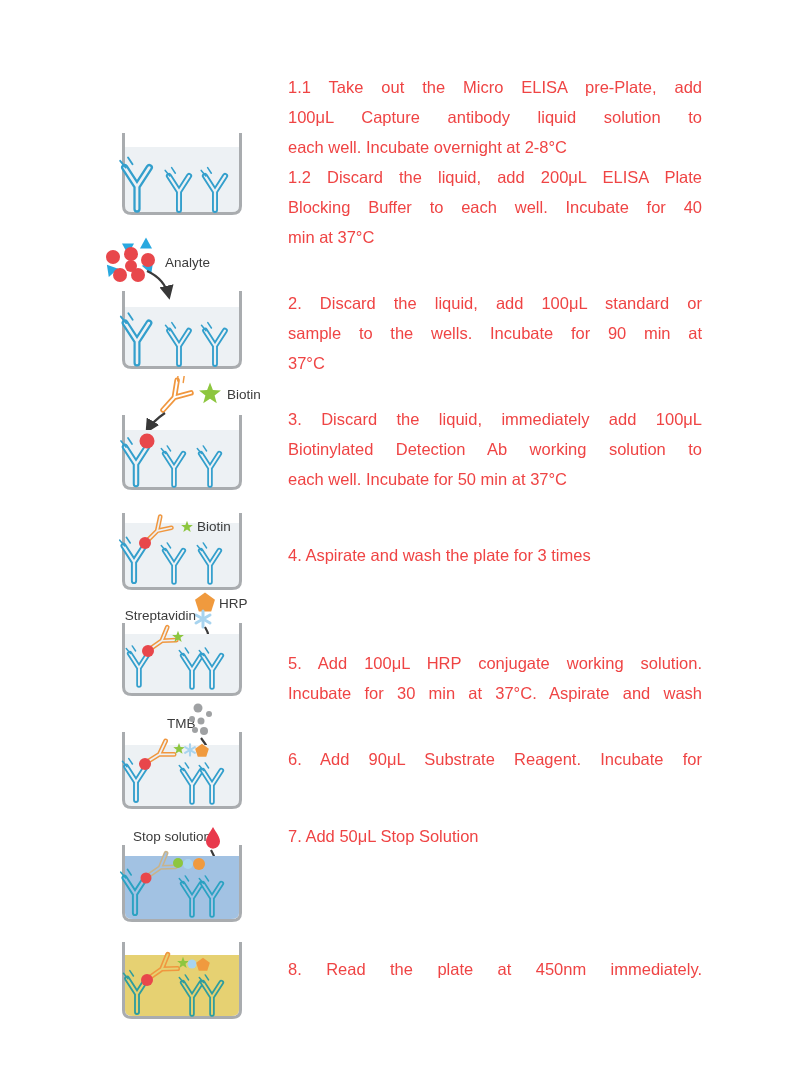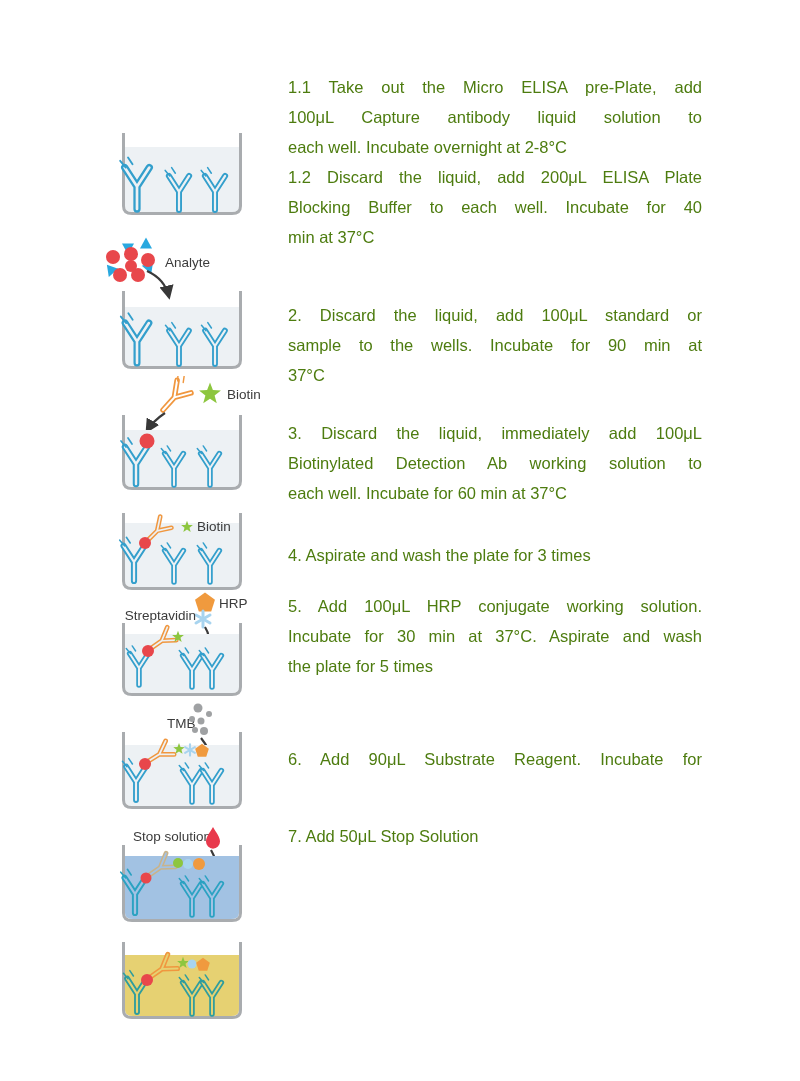--- a/index.html
+++ b/index.html
@@ -1,19 +1,19 @@
 <!DOCTYPE html>
 <html><head>
 <meta charset="utf-8">
 <style>
   html,body{margin:0;padding:0;background:#ffffff;}
   .canvas{position:relative;width:800px;height:1081px;background:#ffffff;overflow:hidden;
           font-family:"Liberation Sans",sans-serif;}
   .figure{position:absolute;}
-  .step-text{position:absolute;left:288px;width:414px;color:#4d7c0f;
+  .step-text{position:absolute;left:288px;width:414px;color:#ef4444;
              font-size:16.5px;line-height:30px;}
   .line{text-align:justify;text-align-last:justify;height:30px;white-space:nowrap;}
   .line.last{text-align-last:left;}
   .fig-label{font-family:"Liberation Sans",sans-serif;font-size:13.5px;fill:#3B3B3B;}
   svg{display:block;}
 </style>
 </head>
 <body>
 
 <div class="canvas">
@@ -220,46 +220,46 @@
 
   <div class="step-text" style="top:72px">
     <div class="line">1.1 Take out the Micro ELISA pre-Plate, add</div>
     <div class="line">100μL Capture antibody liquid solution to</div>
     <div class="line last">each well. Incubate overnight at 2-8°C</div>
     <div class="line">1.2 Discard the liquid, add 200μL ELISA Plate</div>
     <div class="line">Blocking Buffer to each well. Incubate for 40</div>
     <div class="line last">min at 37°C</div>
   </div>
 
-  <div class="step-text" style="top:300px">
+  <div class="step-text" style="top:288px">
     <div class="line">2. Discard the liquid, add 100μL standard or</div>
     <div class="line">sample to the wells. Incubate for 90 min at</div>
     <div class="line last">37°C</div>
   </div>
 
-  <div class="step-text" style="top:418px">
+  <div class="step-text" style="top:404px">
     <div class="line">3. Discard the liquid, immediately add 100μL</div>
     <div class="line">Biotinylated Detection Ab working solution to</div>
-    <div class="line last">each well. Incubate for 60 min at 37°C</div>
+    <div class="line last">each well. Incubate for 50 min at 37°C</div>
   </div>
 
   <div class="step-text" style="top:540px">
     <div class="line last">4. Aspirate and wash the plate for 3 times</div>
   </div>
 
-  <div class="step-text" style="top:591px">
+  <div class="step-text" style="top:648px">
     <div class="line">5. Add 100μL HRP conjugate working solution.</div>
     <div class="line">Incubate for 30 min at 37°C. Aspirate and wash</div>
-    <div class="line last">the plate for 5 times</div>
   </div>
 
   <div class="step-text" style="top:744px">
     <div class="line">6. Add 90μL Substrate Reagent. Incubate for</div>
   </div>
 
   <div class="step-text" style="top:821px">
     <div class="line last">7. Add 50μL Stop Solution</div>
   </div>
 
   <div class="step-text" style="top:954px">
+    <div class="line">8. Read the plate at 450nm immediately.</div>
   </div>
 
 </div>
 
 </body></html>

